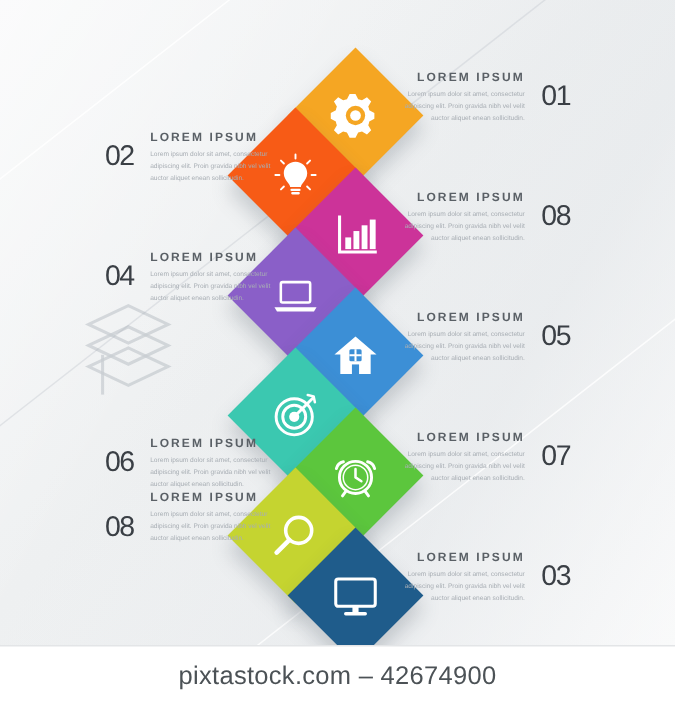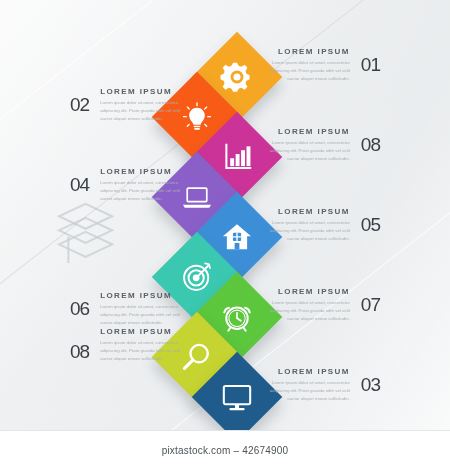--- a/index.html
+++ b/index.html
@@ -79,21 +79,21 @@
   #wm .mark{position:absolute;left:45px;top:196px;width:78px;height:78px;
             opacity:.5;}
   #wm .mark svg{width:100%;height:100%;}
 
   
   #footer{
     position:absolute;left:0;top:430px;width:450px;height:39px;
     background:#ffffff;border-top:1px solid #e3e5e7;
     display:flex;align-items:center;justify-content:center;
   }
-  #footer .credit{font-size:10px;color:#4c5256;letter-spacing:.2px;}
+  #footer .credit{font-size:17px;color:#4c5256;letter-spacing:.2px;}
 </style>
 </head>
 <body>
 
 <div id="canvas">
   <div class="wash"></div>
   <div class="sheen a"></div>
   <div class="sheen b"></div>
   <div class="sheen c"></div>
 

